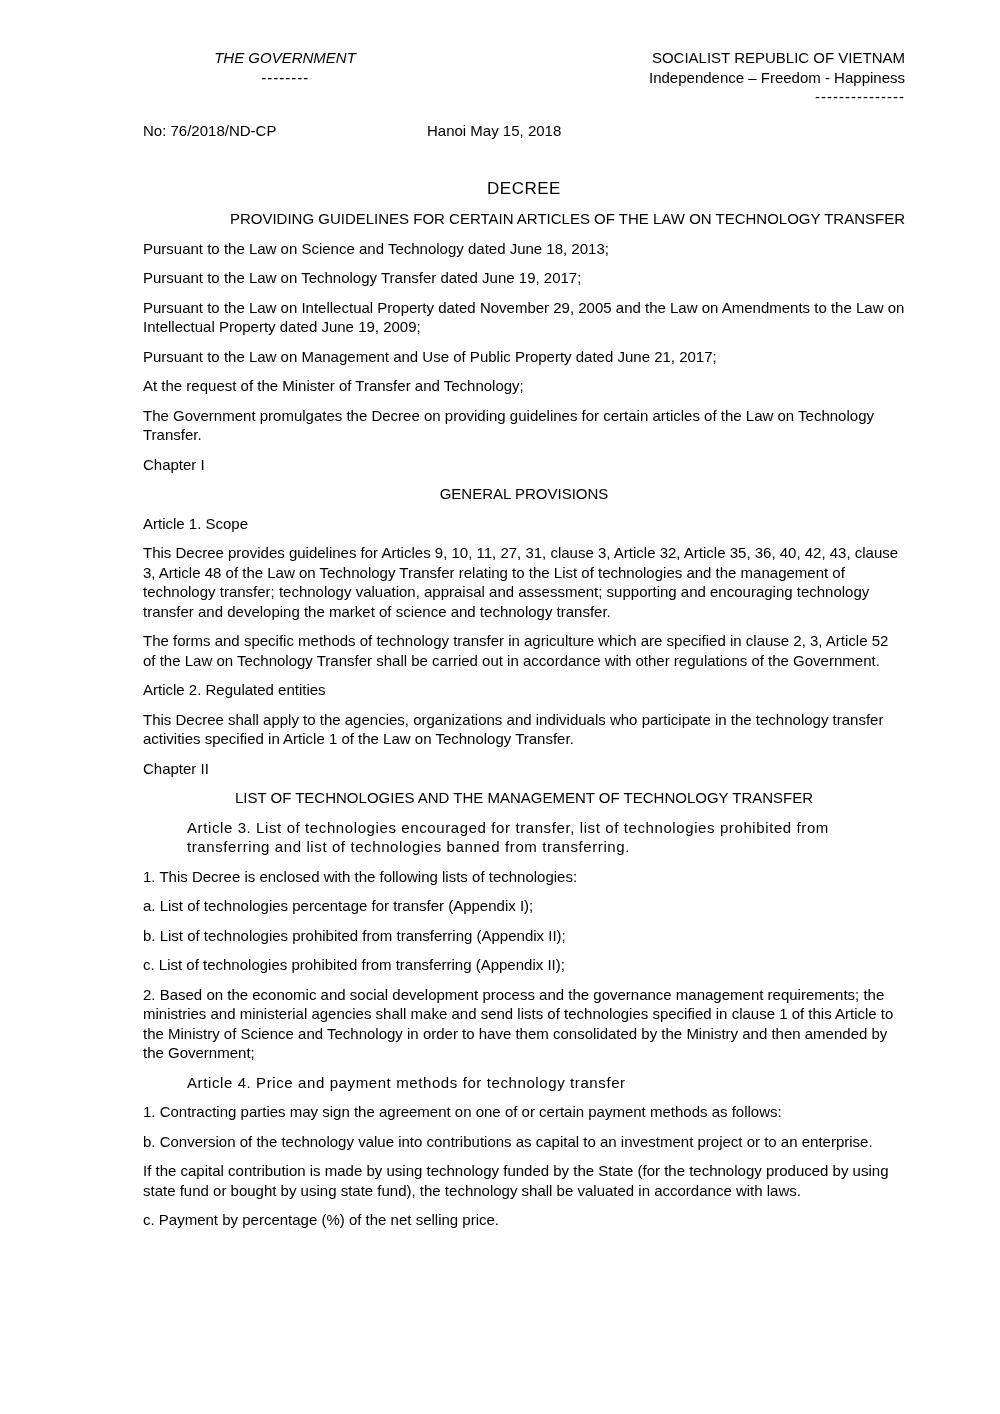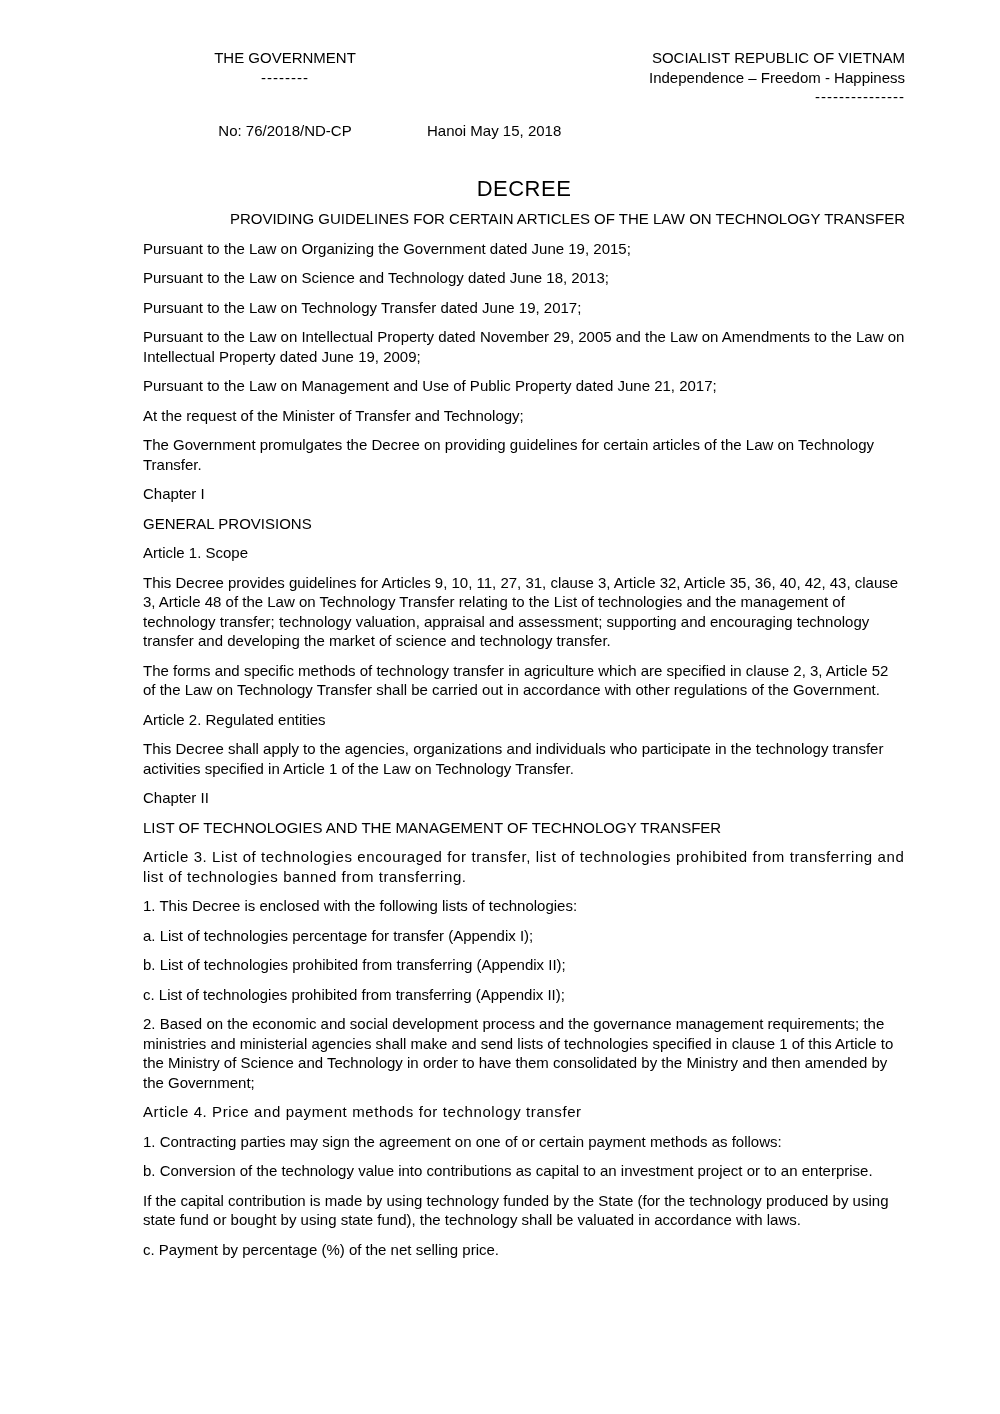--- a/index.html
+++ b/index.html
@@ -15,44 +15,44 @@
     color: #000000;
     font-family: "Liberation Sans", sans-serif;
     font-size: 15px;
     line-height: 19.5px;
     box-sizing: border-box;
     padding: 48px 95px 0 143px;
     overflow: hidden;
   }
   
   .hdr-row1 { display: flex; }
-  .hdr-left  { width: 284px; text-align: center; }
+  .hdr-left  { width: 284px; text-align: center; font-style: italic; }
   .hdr-right { flex: 1; text-align: right; }
   .hdr-row2 { display: flex; margin-top: 14px; }
-  .hdr-row2 .num-cell  { width: 284px; text-align: center; }
+  .hdr-row2 .num-cell  { width: 284px; text-align: left; }
   .hdr-row2 .date-cell { flex: 1; text-align: left; padding-right: 38px; }
   .dash-line { letter-spacing: 1px; }
   
   .doc-title {
     margin-top: 38px;
     text-align: center;
-    font-size: 22px;
+    font-size: 17px;
     line-height: 22px;
     letter-spacing: 0.5px;
   }
   .doc-subtitle {
     margin-top: 9px;
     text-align: right;
   }
   
   p.para {
     margin: 10px 0 0 0;
   }
-  p.center { }
-  p.tracked { letter-spacing: 0.6px; }
+  p.center { text-align: center; }
+  p.tracked { letter-spacing: 0.6px; margin-left: 44px; }
 </style>
 </head>
 <body>
 
 <div class="page">
 
   <div class="hdr-row1">
     <div class="hdr-left">
       <div>THE GOVERNMENT</div>
       <div class="dash-line">--------</div>
@@ -65,21 +65,20 @@
   </div>
 
   <div class="hdr-row2">
     <div class="num-cell">No: 76/2018/ND-CP</div>
     <div class="date-cell">Hanoi May 15, 2018</div>
   </div>
 
   <div class="doc-title">DECREE</div>
   <div class="doc-subtitle">PROVIDING GUIDELINES FOR CERTAIN ARTICLES OF THE LAW ON TECHNOLOGY TRANSFER</div>
 
-  <p class="para">Pursuant to the Law on Organizing the Government dated June 19, 2015;</p>
   <p class="para">Pursuant to the Law on Science and Technology dated June 18, 2013;</p>
   <p class="para">Pursuant to the Law on Technology Transfer dated June 19, 2017;</p>
   <p class="para">Pursuant to the Law on Intellectual Property dated November 29, 2005 and the Law on Amendments to the Law on Intellectual Property dated June 19, 2009;</p>
   <p class="para">Pursuant to the Law on Management and Use of Public Property dated June 21, 2017;</p>
   <p class="para">At the request of the Minister of Transfer and Technology;</p>
   <p class="para">The Government promulgates the Decree on providing guidelines for certain articles of the Law on Technology Transfer.</p>
   <p class="para">Chapter I</p>
   <p class="para center">GENERAL PROVISIONS</p>
   <p class="para">Article 1. Scope</p>
   <p class="para">This Decree provides guidelines for Articles 9, 10, 11, 27, 31, clause 3, Article 32, Article 35, 36, 40, 42, 43, clause 3, Article 48 of the Law on Technology Transfer relating to the List of technologies and the management of technology transfer; technology valuation, appraisal and assessment; supporting and encouraging technology transfer and developing the market of science and technology transfer.</p>

